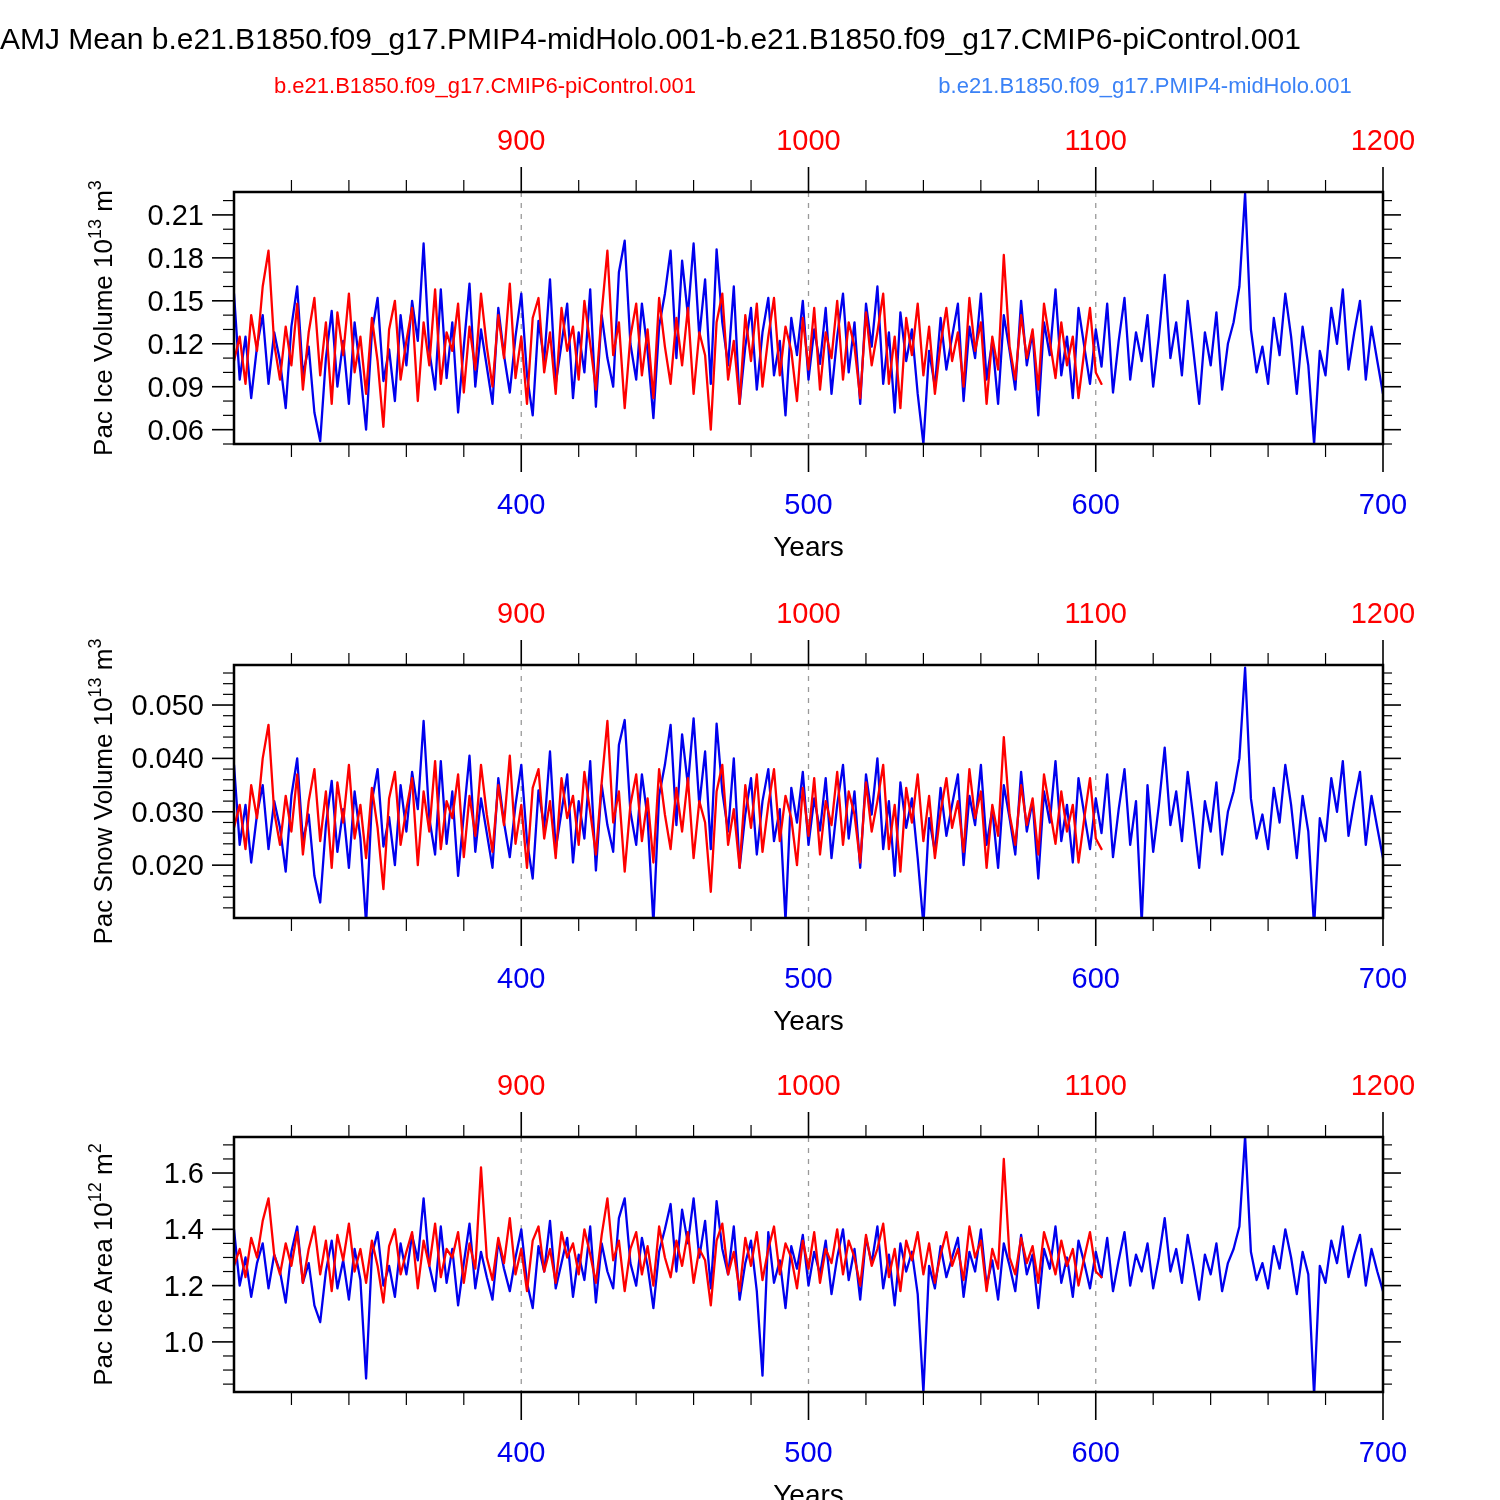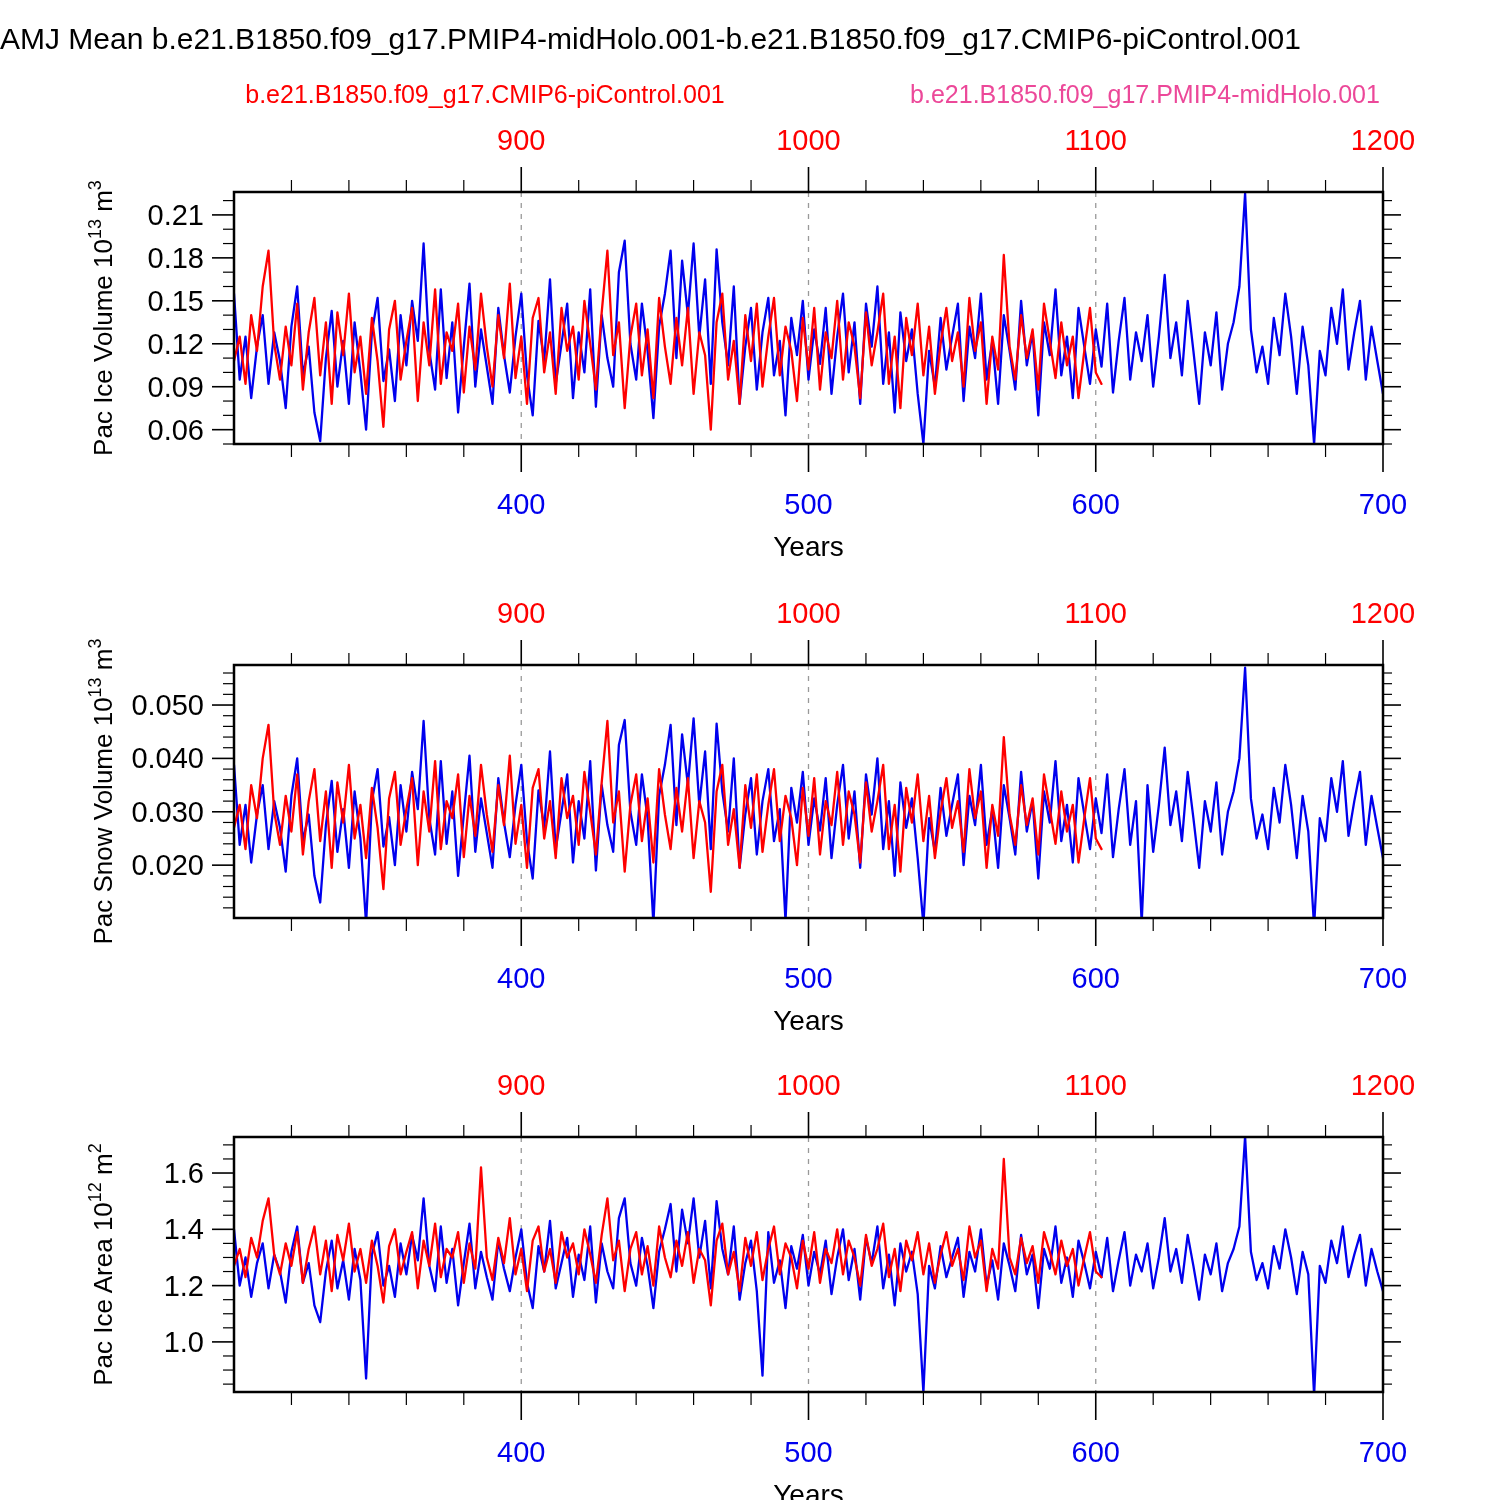--- a/index.html
+++ b/index.html
@@ -1,31 +1,31 @@
 <!DOCTYPE html>
 <html><head>
 <meta charset="utf-8">
 <style>
   html,body{margin:0;padding:0;background:#ffffff;}
   .page{position:relative;width:1500px;height:1500px;background:#ffffff;
         font-family:"Liberation Sans", sans-serif;overflow:hidden;}
   .title{position:absolute;top:22px;left:0;width:1500px;text-align:left;
          font-size:30px;color:#000;white-space:nowrap;}
-  .legend{position:absolute;top:80px;font-size:25px;white-space:nowrap;text-align:center;}
+  .legend{position:absolute;top:73px;font-size:22px;white-space:nowrap;text-align:center;}
   .legend.red{left:185px;width:600px;}
   .legend.blue{left:845px;width:600px;}
   svg{position:absolute;left:0;top:0;}
 </style>
 </head>
 <body>
 
 <div class="page">
   <div class="title">AMJ Mean b.e21.B1850.f09_g17.PMIP4-midHolo.001-b.e21.B1850.f09_g17.CMIP6-piControl.001</div>
   <div class="legend red" style="color: rgb(254, 0, 0);">b.e21.B1850.f09_g17.CMIP6-piControl.001</div>
-  <div class="legend blue" style="color: #ec4899;">b.e21.B1850.f09_g17.PMIP4-midHolo.001</div>
+  <div class="legend blue" style="color: #3b82f6;">b.e21.B1850.f09_g17.PMIP4-midHolo.001</div>
   <svg id="chart" width="1500" height="1500">
       <g>
         <line x1="521.25" x2="521.25" y1="192" y2="444" stroke="#999999" stroke-width="1.3" stroke-dasharray="5 6"></line>
         <line x1="808.5" x2="808.5" y1="192" y2="444" stroke="#999999" stroke-width="1.3" stroke-dasharray="5 6"></line>
         <line x1="1095.75" x2="1095.75" y1="192" y2="444" stroke="#999999" stroke-width="1.3" stroke-dasharray="5 6"></line>
         <clipPath id="pclip0">
           <rect x="234" y="192" width="1149" height="252"></rect>
         </clipPath>
         <polyline points="234.0,293.7 239.7,379.6 245.5,336.6 251.2,398.2 257.0,346.6 262.7,315.1 268.5,383.9 274.2,332.3 280.0,361.0 285.7,408.2 291.4,326.6 297.2,286.5 302.9,375.3 308.7,346.6 314.4,412.5 320.2,441.1 325.9,358.1 331.7,310.8 337.4,386.7 343.2,340.9 348.9,403.9 354.6,322.3 360.4,372.4 366.1,429.7 371.9,332.3 377.6,298.0 383.4,381.0 389.1,349.5 394.9,401.0 400.6,315.1 406.4,365.3 412.1,300.8 417.8,340.9 423.6,243.5 429.3,350.9 435.1,389.6 440.8,289.4 446.6,378.1 452.3,322.3 458.1,412.5 463.8,346.6 469.5,283.6 475.3,386.7 481.0,329.5 486.8,366.7 492.5,403.9 498.3,308.0 504.0,355.2 509.8,392.5 515.5,336.6 521.3,293.7 527.0,375.3 532.7,415.4 538.5,320.9 544.2,361.0 550.0,279.3 555.7,383.9 561.5,343.8 567.2,303.7 573.0,398.2 578.7,332.3 584.4,372.4 590.2,289.4 595.9,406.8 601.7,315.1 607.4,358.1 613.2,386.7 618.9,272.2 624.7,240.7 630.4,343.8 636.2,379.6 641.9,303.7 647.6,350.9 653.4,418.2 659.1,326.6 664.9,293.7 670.6,250.7 676.4,358.1 682.1,260.7 687.9,315.1 693.6,243.5 699.3,336.6 705.1,279.3 710.8,383.9 716.6,249.3 722.3,322.3 728.1,365.3 733.8,286.5 739.6,403.9 745.3,346.6 751.0,308.0 756.8,389.6 762.5,332.3 768.3,298.0 774.0,375.3 779.8,340.9 785.5,415.4 791.3,318.0 797.0,355.2 802.8,300.8 808.5,379.6 814.2,329.5 820.0,363.8 825.7,308.0 831.5,393.9 837.2,336.6 843.0,293.7 848.7,372.4 854.5,322.3 860.2,403.9 866.0,303.7 871.7,346.6 877.4,286.5 883.2,383.9 888.9,332.3 894.7,412.5 900.4,312.3 906.2,361.0 911.9,329.5 917.7,393.9 923.4,444.0 929.1,350.9 934.9,386.7 940.6,318.0 946.4,369.5 952.1,336.6 957.9,303.7 963.6,401.0 969.4,326.6 975.1,358.1 980.9,293.7 986.6,379.6 992.3,340.9 998.1,403.9 1003.8,315.1 1009.6,350.9 1015.3,389.6 1021.1,300.8 1026.8,365.3 1032.6,332.3 1038.3,415.4 1044.0,322.3 1049.8,355.2 1055.5,289.4 1061.3,375.3 1067.0,336.6 1072.8,398.2 1078.5,308.0 1084.3,346.6 1090.0,383.9 1095.8,329.5 1101.5,366.7 1107.2,303.7 1113.0,392.5 1118.7,340.9 1124.5,298.0 1130.2,379.6 1136.0,332.3 1141.7,361.0 1147.5,315.1 1153.2,386.7 1158.9,336.6 1164.7,275.0 1170.4,358.1 1176.2,322.3 1181.9,375.3 1187.7,300.8 1193.4,350.9 1199.2,403.9 1204.9,332.3 1210.7,365.3 1216.4,312.3 1222.1,389.6 1227.9,343.8 1233.6,322.3 1239.4,286.5 1245.1,193.4 1250.9,329.5 1256.6,372.4 1262.4,346.6 1268.1,383.9 1273.8,318.0 1279.6,355.2 1285.3,293.7 1291.1,336.6 1296.8,393.9 1302.6,326.6 1308.3,365.3 1314.1,444.0 1319.8,350.9 1325.5,375.3 1331.3,308.0 1337.0,343.8 1342.8,289.4 1348.5,369.5 1354.3,332.3 1360.0,300.8 1365.8,379.6 1371.5,326.6 1377.3,361.0 1383.0,393.9" fill="none" stroke="#0000ee" stroke-width="2.3" stroke-linejoin="round" stroke-linecap="round" clip-path="url(#pclip0)"></polyline>
         <polyline points="234.0,361.0 239.7,336.6 245.5,383.9 251.2,315.1 257.0,350.9 262.7,286.5 268.5,250.7 274.2,343.8 280.0,379.6 285.7,326.6 291.4,365.3 297.2,303.7 302.9,389.6 308.7,332.3 314.4,298.0 320.2,375.3 325.9,322.3 331.7,403.9 337.4,312.3 343.2,355.2 348.9,293.7 354.6,372.4 360.4,336.6 366.1,393.9 371.9,318.0 377.6,361.0 383.4,426.8 389.1,329.5 394.9,300.8 400.6,379.6 406.4,340.9 412.1,308.0 417.8,401.0 423.6,322.3 429.3,365.3 435.1,289.4 440.8,383.9 446.6,332.3 452.3,350.9 458.1,303.7 463.8,392.5 469.5,326.6 475.3,369.5 481.0,293.7 486.8,346.6 492.5,386.7 498.3,315.1 504.0,358.1 509.8,283.6 515.5,378.1 521.3,336.6 527.0,403.9 532.7,318.0 538.5,298.0 544.2,372.4 550.0,332.3 555.7,393.9 561.5,308.0 567.2,350.9 573.0,326.6 578.7,379.6 584.4,300.8 590.2,343.8 595.9,389.6 601.7,312.3 607.4,250.7 613.2,355.2 618.9,322.3 624.7,408.2 630.4,336.6 636.2,303.7 641.9,375.3 647.6,329.5 653.4,398.2 659.1,298.0 664.9,346.6 670.6,383.9 676.4,318.0 682.1,365.3 687.9,308.0 693.6,393.9 699.3,332.3 705.1,355.2 710.8,429.7 716.6,322.3 722.3,293.7 728.1,379.6 733.8,340.9 739.6,403.9 745.3,315.1 751.0,361.0 756.8,303.7 762.5,386.7 768.3,336.6 774.0,298.0 779.8,375.3 785.5,326.6 791.3,350.9 797.0,401.0 802.8,318.0 808.5,369.5 814.2,308.0 820.0,389.6 825.7,332.3 831.5,358.1 837.2,300.8 843.0,379.6 848.7,322.3 854.5,346.6 860.2,398.2 866.0,312.3 871.7,365.3 877.4,332.3 883.2,293.7 888.9,383.9 894.7,336.6 900.4,408.2 906.2,318.0 911.9,355.2 917.7,303.7 923.4,375.3 929.1,326.6 934.9,393.9 940.6,343.8 946.4,308.0 952.1,361.0 957.9,332.3 963.6,386.7 969.4,298.0 975.1,350.9 980.9,322.3 986.6,403.9 992.3,336.6 998.1,369.5 1003.8,255.0 1009.6,346.6 1015.3,379.6 1021.1,315.1 1026.8,358.1 1032.6,329.5 1038.3,389.6 1044.0,303.7 1049.8,340.9 1055.5,378.1 1061.3,322.3 1067.0,365.3 1072.8,336.6 1078.5,398.2 1084.3,350.9 1090.0,308.0 1095.8,372.4 1101.5,383.9" fill="none" stroke="#fe0000" stroke-width="2.3" stroke-linejoin="round" stroke-linecap="round" clip-path="url(#pclip0)"></polyline>

